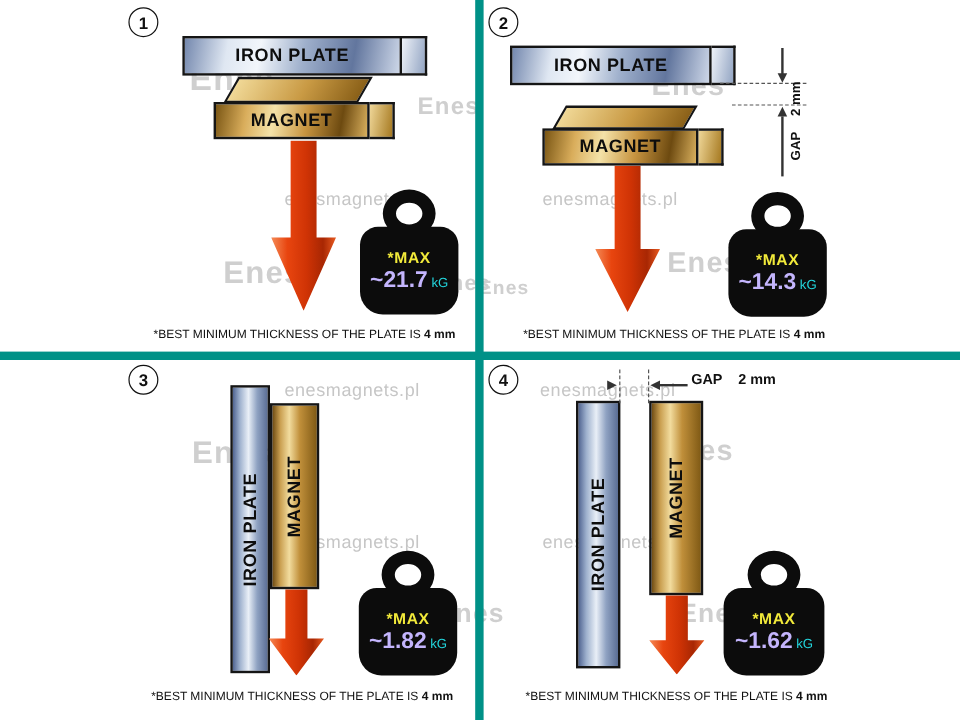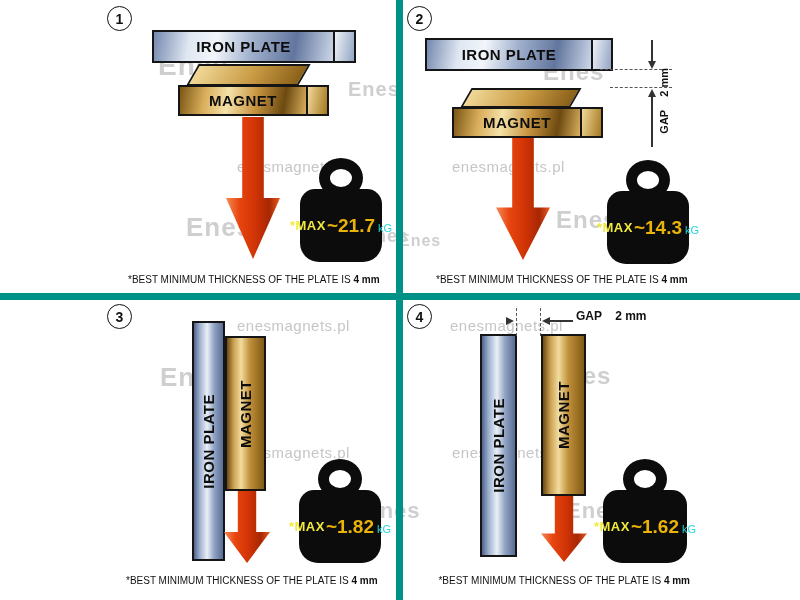--- a/index.html
+++ b/index.html
@@ -40,29 +40,29 @@
          background:linear-gradient(90deg,#f58a56 0%,#e8450f 25%,#cf3305 55%,#a82703 80%,#e85a20 100%);
          clip-path:polygon(30% 0,70% 0,70% 57%,100% 57%,50% 100%,0 57%,30% 57%);
          filter:drop-shadow(0 0 1px #222)}
 
   
   .weight{position:absolute;z-index:15}
   .kb-handle{position:absolute;left:50%;top:0;transform:translateX(-50%);
              width:44px;height:40px;border:11px solid #0c0c0c;border-radius:50%;
              box-sizing:border-box;background:#fff}
   .kb-body{position:absolute;left:0;right:0;top:31px;bottom:0;background:#0c0c0c;
-           border-radius:15px 15px 19px 19px;display:flex;flex-direction:row;
+           border-radius:15px 15px 19px 19px;display:flex;flex-direction:column;
            align-items:center;justify-content:center;gap:1px}
   .kb-max{color:#f2ea3a;font-weight:bold;font-size:13px;letter-spacing:.5px}
   .kb-val{display:flex;align-items:baseline;gap:3px}
-  .kb-num{color:#eab308;font-weight:bold;font-size:19px}
+  .kb-num{color:#c4b5fd;font-weight:bold;font-size:19px}
   .kb-unit{color:#23d5dc;font-weight:normal;font-size:11px}
 
   
-  .footer{position:absolute;font-size:10px;text-align:right;white-space:nowrap;z-index:20}
+  .footer{position:absolute;font-size:10px;text-align:left;white-space:nowrap;z-index:20}
   .footer b{font-weight:bold}
 
   
   .dash-h{position:absolute;border-top:1.5px dashed #555;z-index:18}
   .dash-v{position:absolute;border-left:1.5px dashed #555;z-index:18}
   .dim-line-v{position:absolute;width:1.5px;background:#333;z-index:18}
   .dim-line-h{position:absolute;height:1.5px;background:#333;z-index:18}
   .tri{position:absolute;width:0;height:0;z-index:18}
   .tri-down{border-left:4px solid transparent;border-right:4px solid transparent;border-top:8px solid #333}
   .tri-up{border-left:4px solid transparent;border-right:4px solid transparent;border-bottom:8px solid #333}

